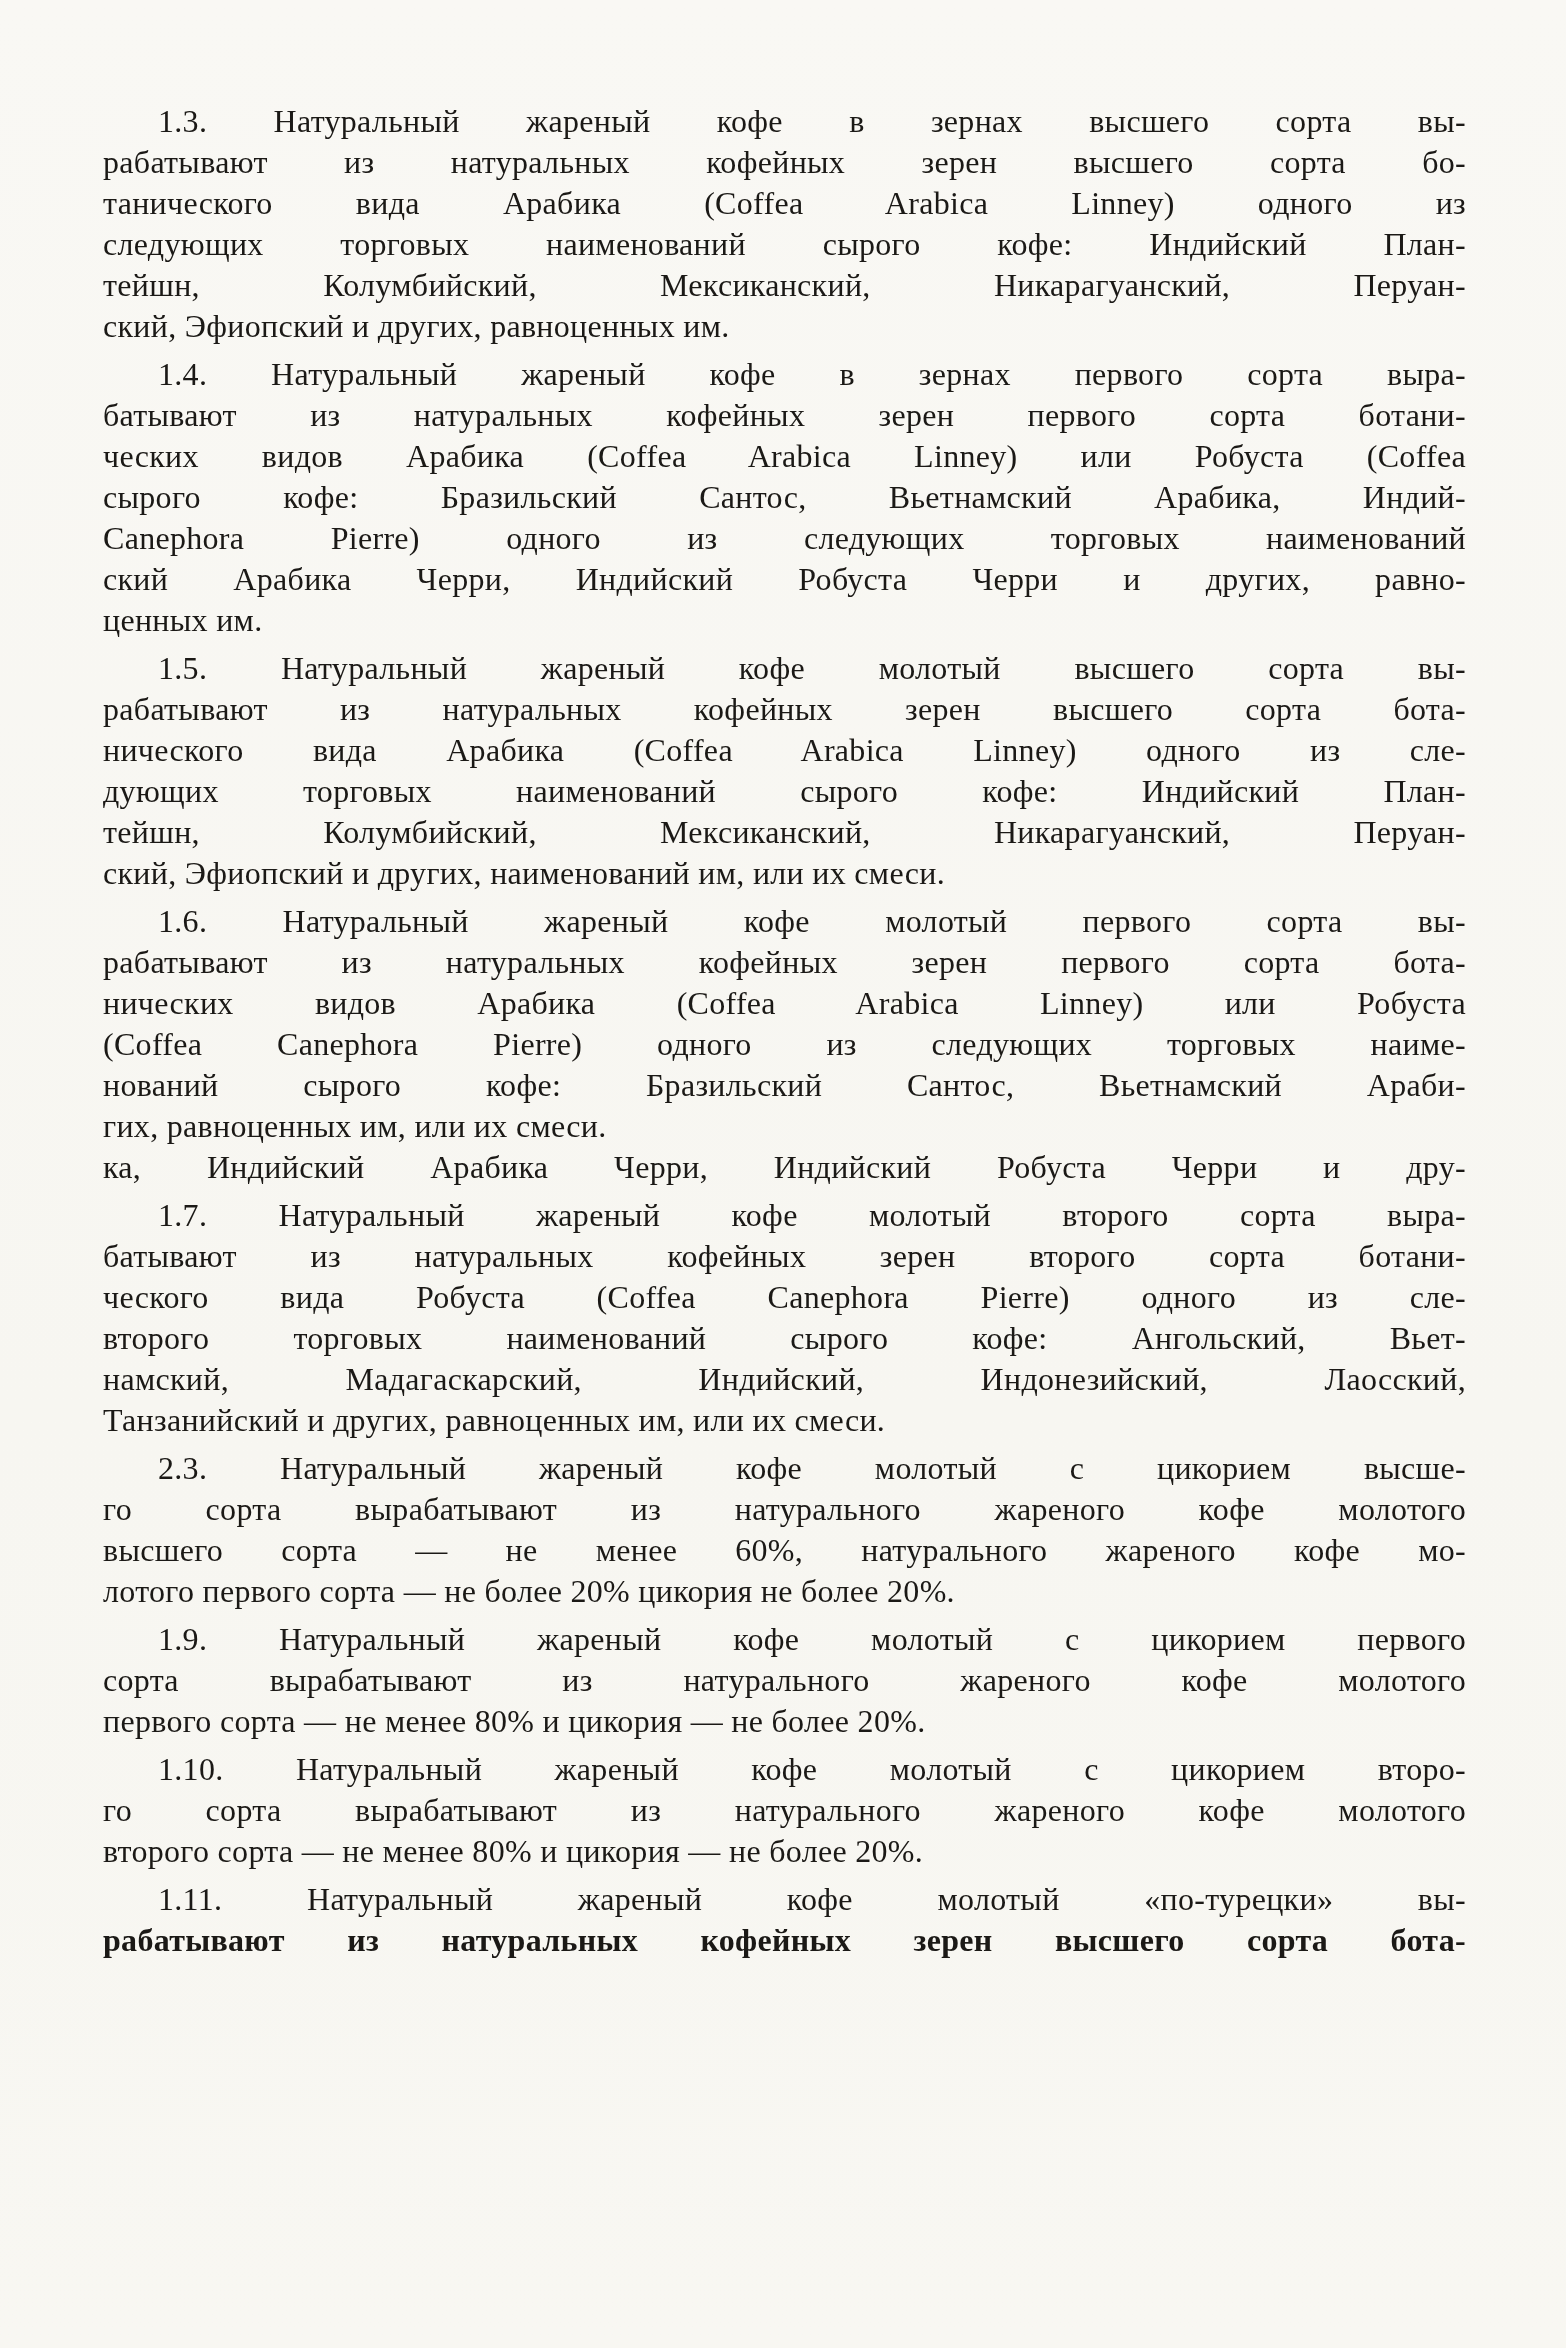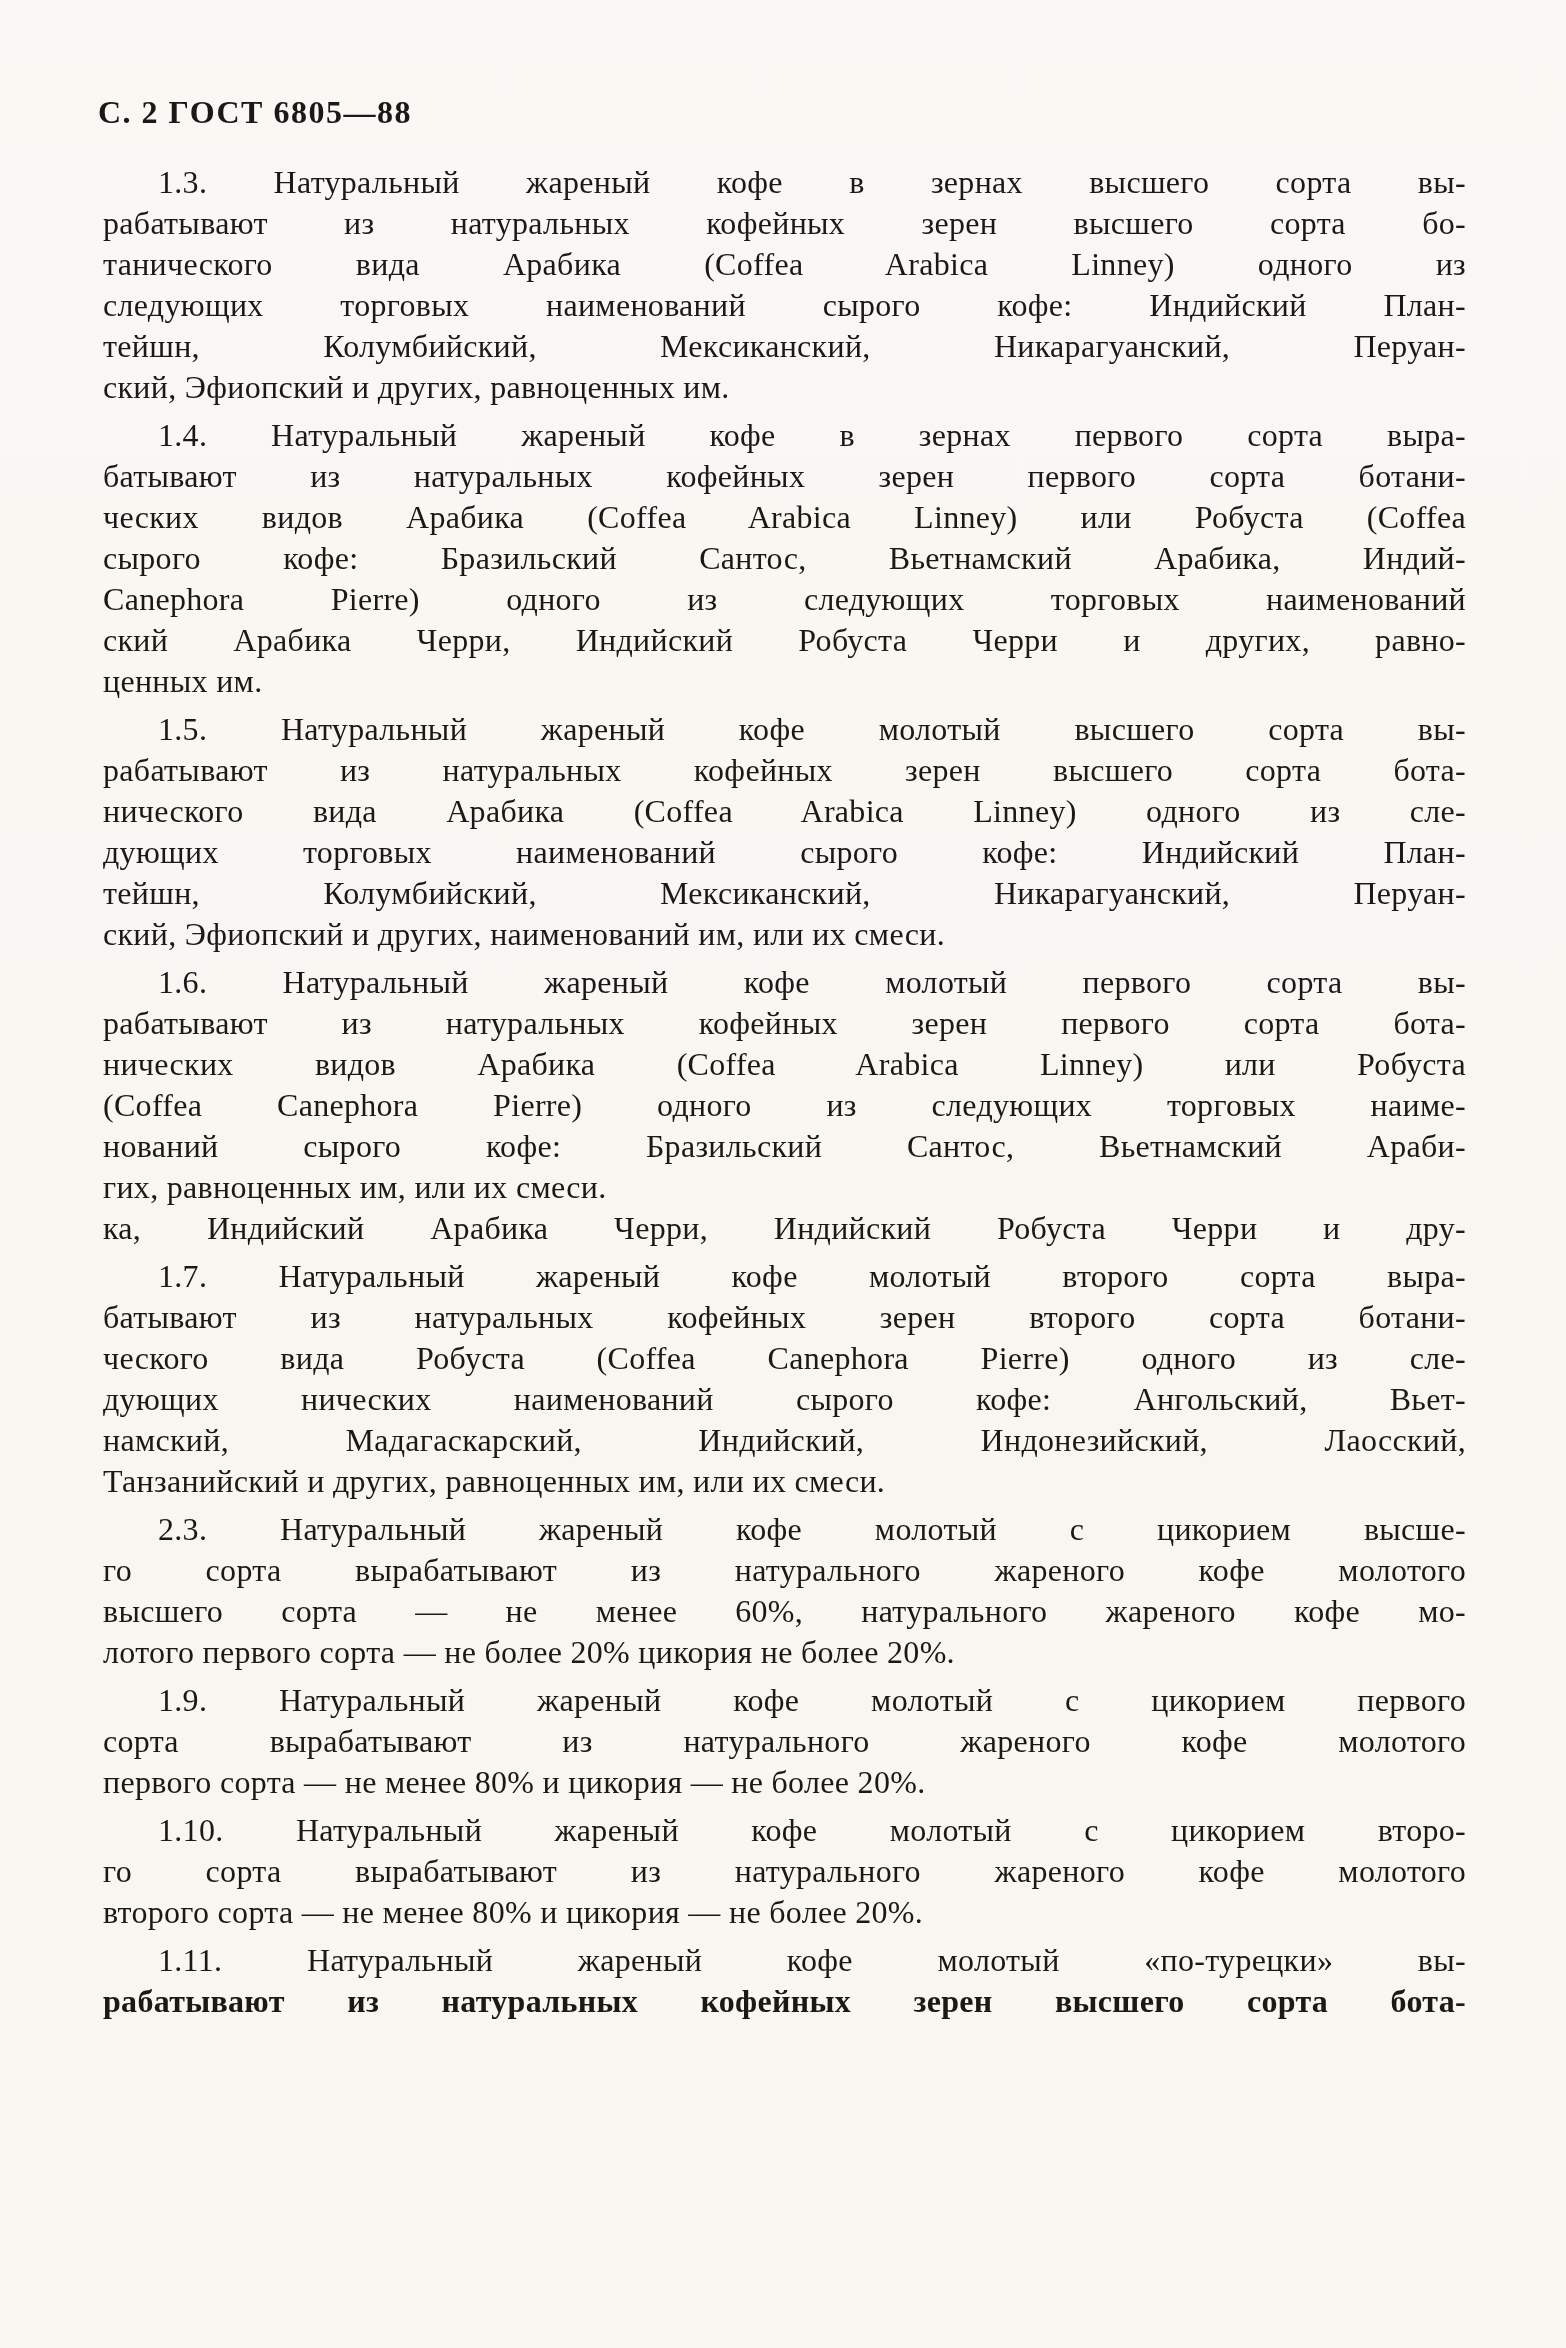--- a/index.html
+++ b/index.html
@@ -42,21 +42,20 @@
   .line.first { text-indent: 55px; }
   .line.last { text-align-last: left; }
   .line.bold { font-weight: bold; }
 </style>
 </head>
 <body>
 
 <div class="page">
   <div class="content">
 
-    <div class="header">С. 2 ГОСТ 6805—88</div>
 
     <div class="para">
       <div class="line first">1.3. Натуральный жареный кофе в зернах высшего сорта вы-</div>
       <div class="line">рабатывают из натуральных кофейных зерен высшего сорта бо-</div>
       <div class="line">танического вида Арабика (Coffea Arabica Linney) одного из</div>
       <div class="line">следующих торговых наименований сырого кофе: Индийский План-</div>
       <div class="line">тейшн, Колумбийский, Мексиканский, Никарагуанский, Перуан-</div>
       <div class="line last">ский, Эфиопский и других, равноценных им.</div>
     </div>
 
@@ -86,21 +85,21 @@
       <div class="line">(Coffea Canephora Pierre) одного из следующих торговых наиме-</div>
       <div class="line">нований сырого кофе: Бразильский Сантос, Вьетнамский Араби-</div>
       <div class="line last">гих, равноценных им, или их смеси.</div>
       <div class="line">ка, Индийский Арабика Черри, Индийский Робуста Черри и дру-</div>
     </div>
 
     <div class="para">
       <div class="line first">1.7. Натуральный жареный кофе молотый второго сорта выра-</div>
       <div class="line">батывают из натуральных кофейных зерен второго сорта ботани-</div>
       <div class="line">ческого вида Робуста (Coffea Canephora Pierre) одного из сле-</div>
-      <div class="line">дующих нических наименований сырого кофе: Ангольский, Вьет-</div>
+      <div class="line">второго торговых наименований сырого кофе: Ангольский, Вьет-</div>
       <div class="line">намский, Мадагаскарский, Индийский, Индонезийский, Лаосский,</div>
       <div class="line last">Танзанийский и других, равноценных им, или их смеси.</div>
     </div>
 
     <div class="para">
       <div class="line first">2.3. Натуральный жареный кофе молотый с цикорием высше-</div>
       <div class="line">го сорта вырабатывают из натурального жареного кофе молотого</div>
       <div class="line">высшего сорта — не менее 60%, натурального жареного кофе мо-</div>
       <div class="line last">лотого первого сорта — не более 20% цикория не более 20%.</div>
     </div>

